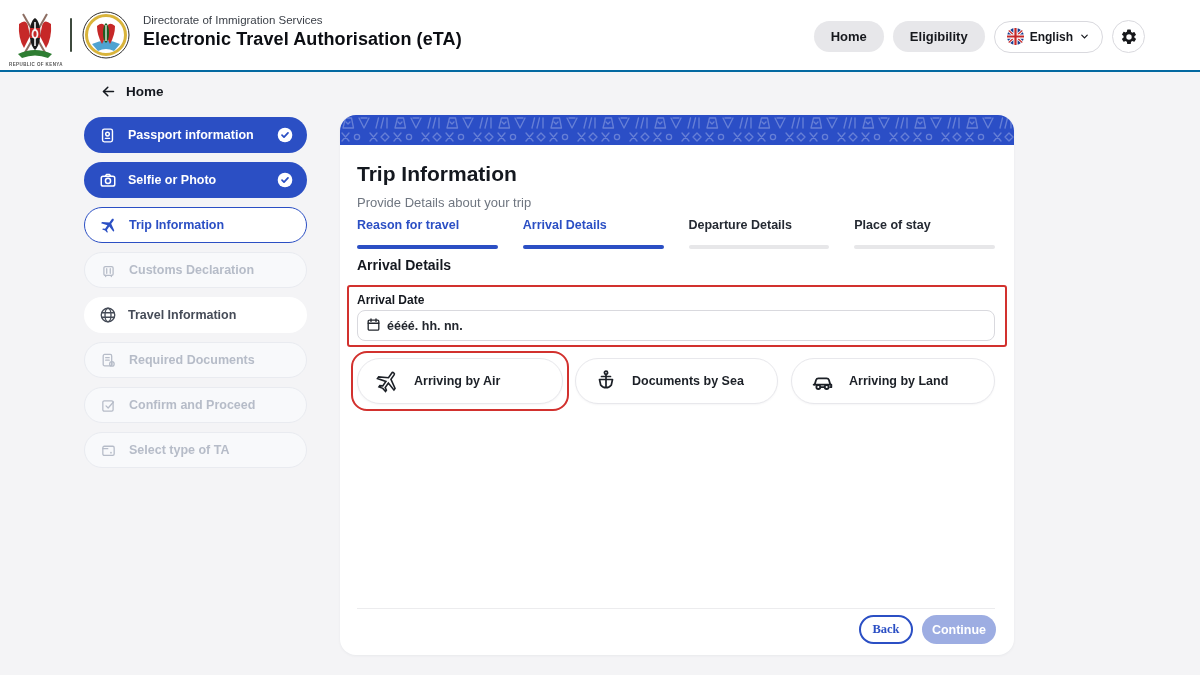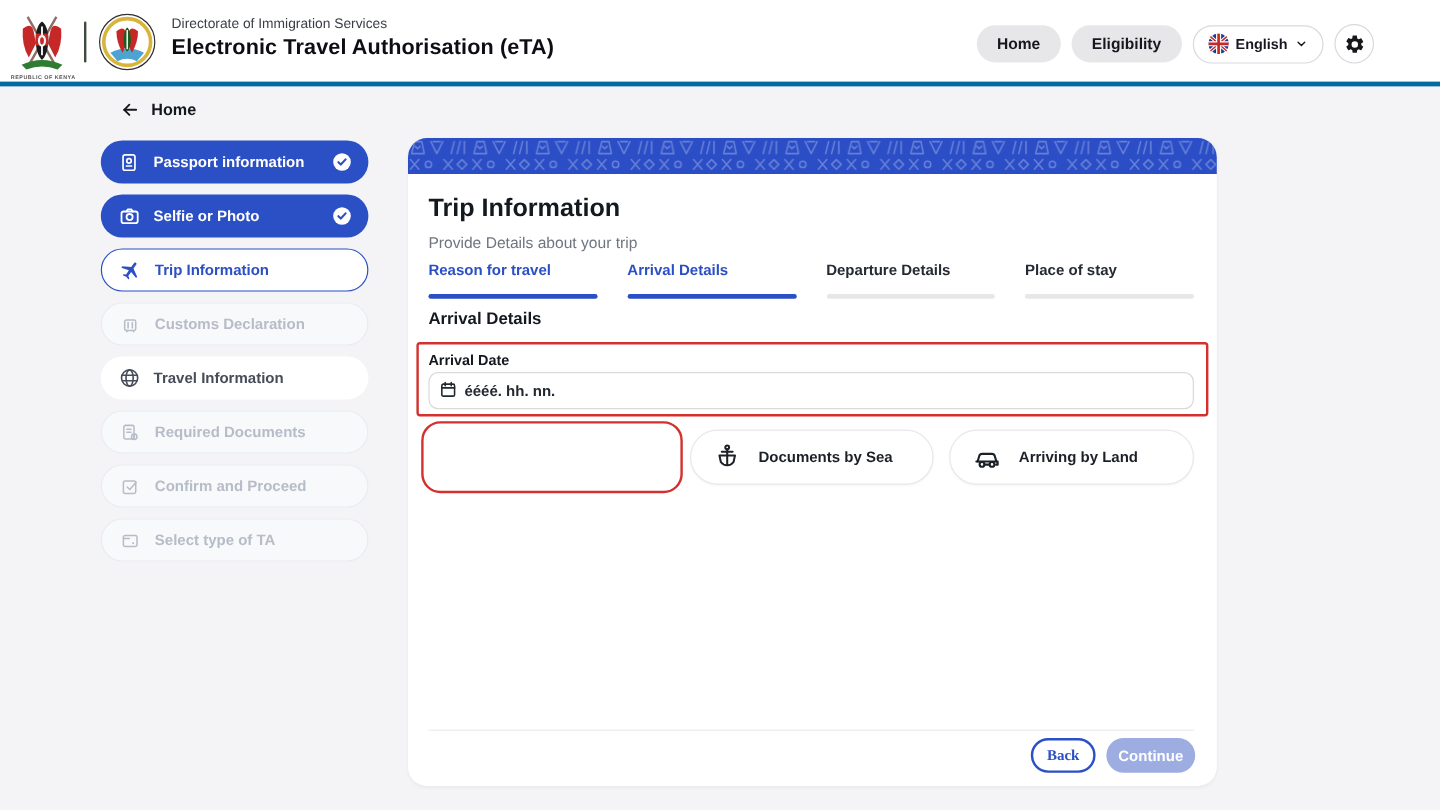--- a/index.html
+++ b/index.html
@@ -1,21 +1,21 @@
 <!DOCTYPE html>
 <html><head>
 <meta charset="utf-8">
 <style>
   * { margin:0; padding:0; box-sizing:border-box; }
   html,body { width:1200px; height:675px; }
   body { font-family:"Liberation Sans", sans-serif; background:#f4f4f6; overflow:hidden; }
   #app { position:relative; width:1200px; height:675px; }
 
   
-  .header { position:absolute; top:0; left:0; width:1200px; height:72px; background:#fff; border-bottom:4px solid #0369a1; }
+  .header { position:absolute; top:0; left:0; width:1200px; height:72px; background:#fff; border-bottom:2px solid #0369a1; }
   .logo-wrap { position:absolute; left:10px; top:10px; display:flex; align-items:center; gap:10px; }
   .logo-caption { position:absolute; left:8px; top:62px; width:56px; font-size:4.5px; font-weight:700; letter-spacing:.4px; color:#555; text-align:center; }
   .logo-divider { width:2px; height:34px; background:#3d4a3d; border-radius:1px; }
   .title-block { position:absolute; left:143px; top:14px; }
   .org-line { font-size:11.5px; color:#3a3f47; font-weight:400; margin-bottom:3px; }
   .app-title { font-size:18px; font-weight:800; color:#0c0e13; letter-spacing:.1px; }
   .header-right { position:absolute; right:55px; top:20px; display:flex; align-items:center; gap:9px; }
   .pill-btn { height:31px; padding:0 17px; border:none; border-radius:16px; background:#e7e7ea; color:#16181d; font-family:inherit; font-size:13px; font-weight:700; display:flex; align-items:center; cursor:pointer; }
   .lang-btn { height:32px; padding:0 12px; border:1px solid #d9d9de; border-radius:17px; background:#fff; display:flex; align-items:center; gap:6px; font-size:12px; font-weight:700; color:#16181d; cursor:pointer; font-family:inherit; }
   .gear-btn { width:33px; height:33px; border:1px solid #d9d9de; border-radius:50%; background:#fff; display:flex; align-items:center; justify-content:center; cursor:pointer; }
@@ -310,20 +310,30 @@
             <rect x="3.5" y="5" width="17" height="16" rx="2"></rect>
             <path d="M3.5 10h17"></path>
             <path d="M8 3v4M16 3v4"></path>
           </svg>
       </span>
       <input class="date-input" type="text" placeholder="éééé. hh. nn." style="">
     </div>
 
     <div class="hl-air"></div>
 
+    <div class="mode-pill mode-air">
+      <span class="m-icon">
+        <svg width="24" height="24" viewBox="0 0 24 24">
+            <g transform="rotate(35 12 12)">
+              <path d="M22 16v-2l-8.5-5V3.5C13.5 2.67 12.83 2 12 2s-1.5.67-1.5 1.5V9L2 14v2l8.5-2.5V19L8 20.5V22l4-1 4 1v-1.5L13.5 19v-5.5L22 16z" fill="none" stroke="#1c2027" stroke-width="1.6"></path>
+            </g>
+          </svg>
+      </span>
+      <span>Arriving by Air</span>
+    </div>
 
     <div class="mode-pill mode-sea">
       <span class="m-icon">
         <svg width="24" height="24" viewBox="0 0 24 24" fill="none" stroke="#1c2027" stroke-width="1.7" stroke-linecap="round" stroke-linejoin="round">
             <circle cx="12" cy="3.8" r="1.6"></circle>
             <path d="M12 5.4V18"></path>
             <path d="M7.5 7.5h9"></path>
             <path d="M5.5 10.5h13l-1.2 5.5a6.2 5.6 0 0 1-10.6 0z"></path>
           </svg>
       </span>

